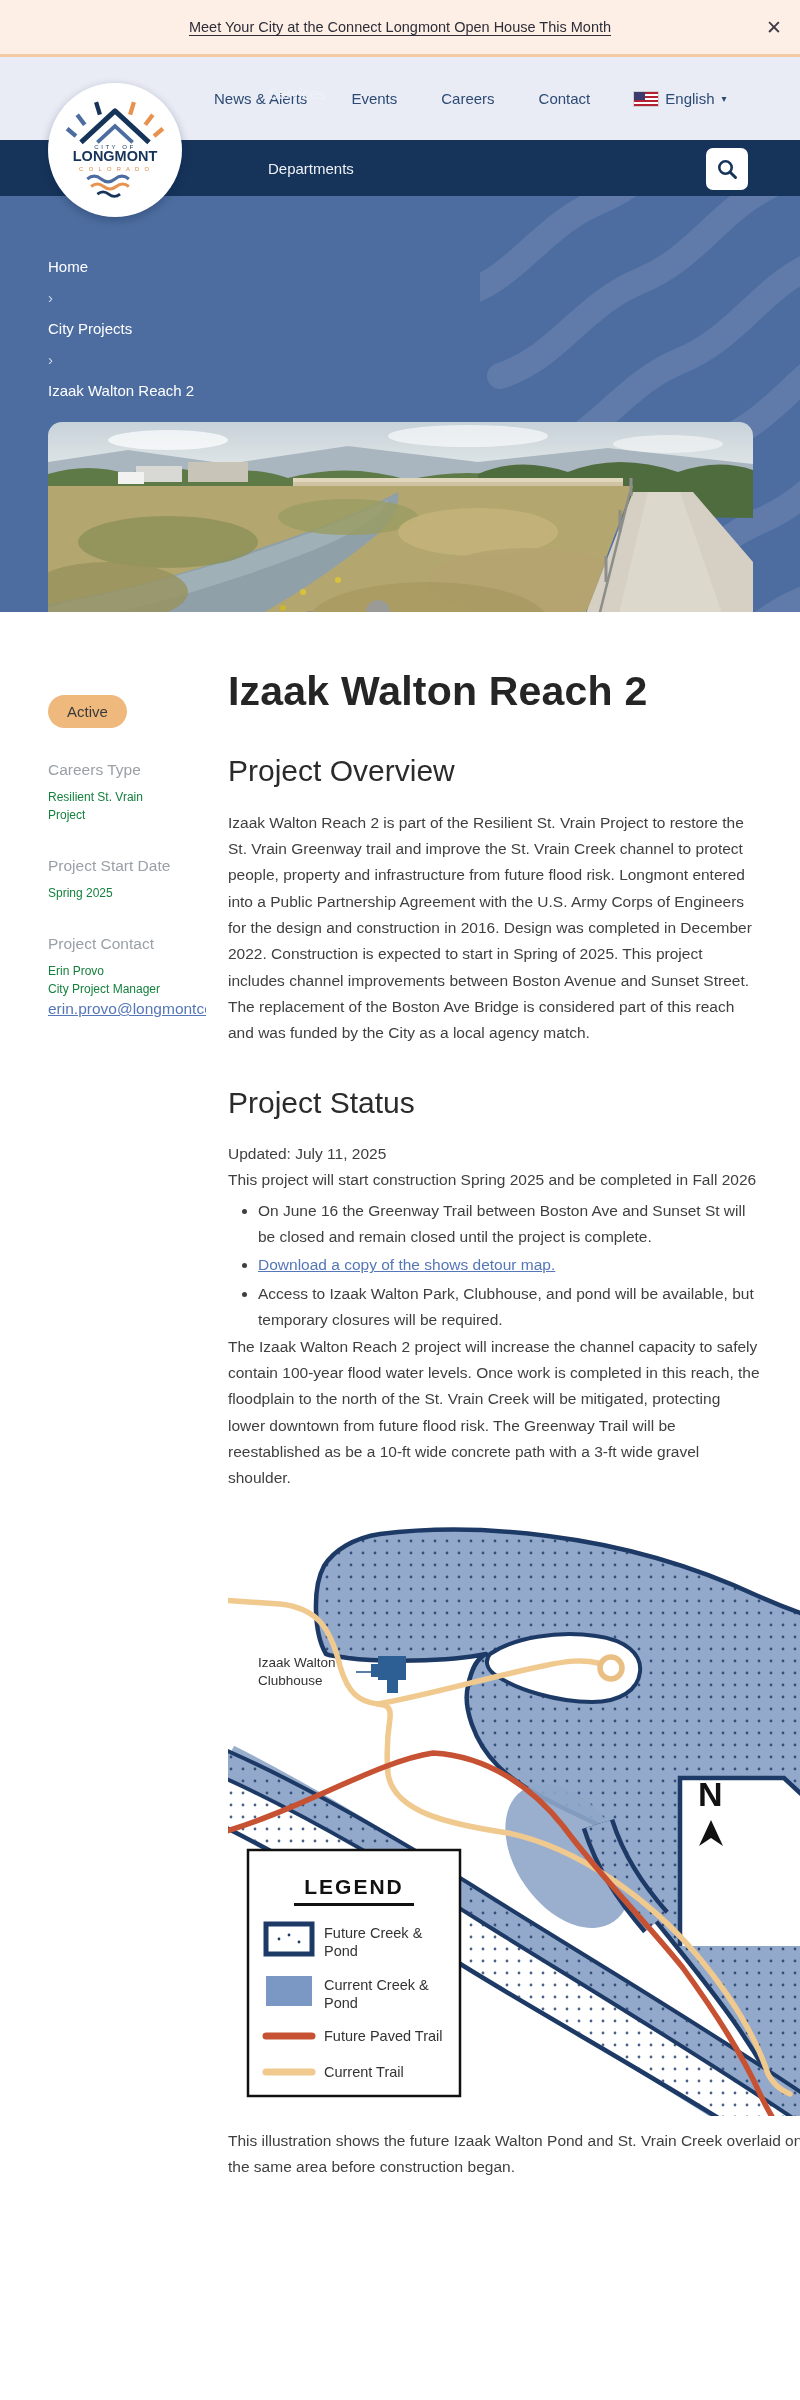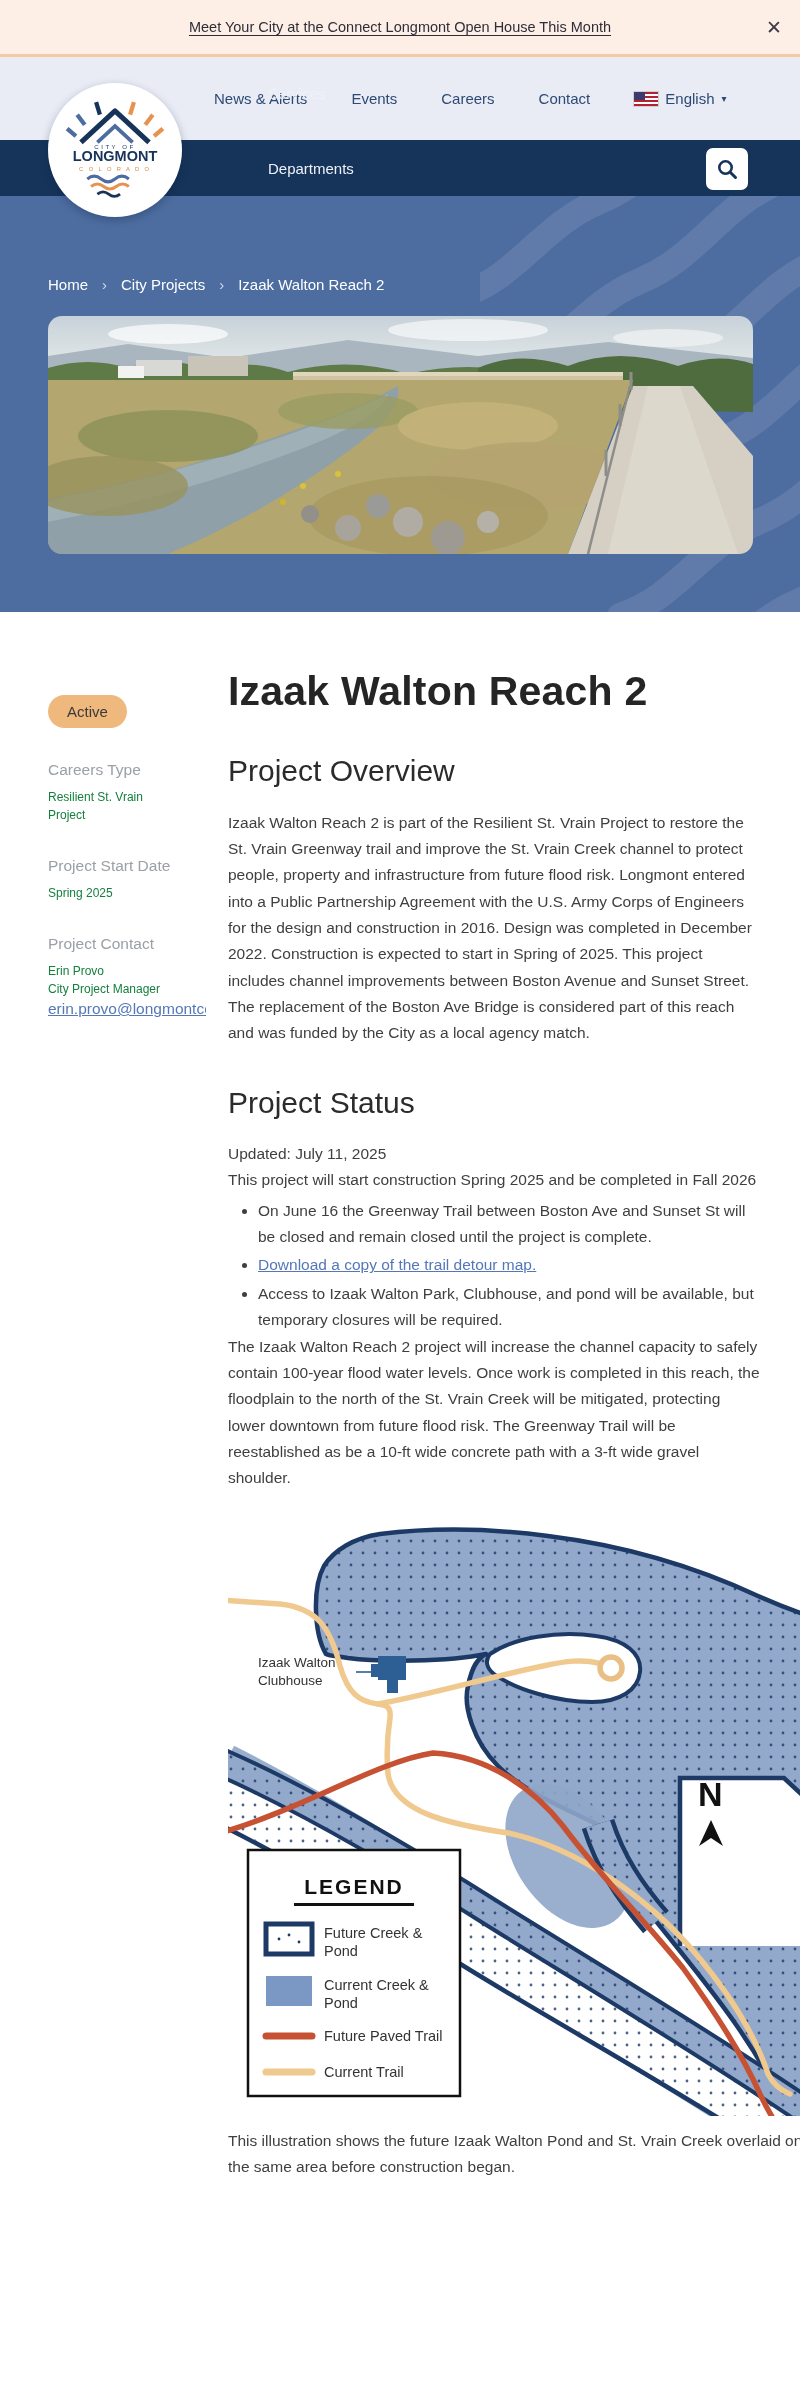--- a/index.html
+++ b/index.html
@@ -32,22 +32,22 @@
                border:none; border-radius:7px; display:flex; align-items:center; justify-content:center; cursor:pointer; }
 
   
   .logo { position:absolute; left:48px; top:83px; width:134px; height:134px; border-radius:50%;
           background:#fff; box-shadow:0 3px 8px rgba(10,30,60,.30); z-index:20;
           display:flex; align-items:center; justify-content:center; cursor:pointer; }
 
   
   .bluezone { height:416px; background:#4d6da0; position:relative; overflow:hidden; }
   .waves { position:absolute; right:0; top:0; }
-  .breadcrumb { position:relative; z-index:5; display:flex; align-items:flex-end; gap:14px;
-                padding:80px 0 0 48px; font-size:15px; }
+  .breadcrumb { position:relative; z-index:5; display:flex; align-items:flex-start; gap:14px;
+                padding:62px 0 0 48px; font-size:15px;flex-direction:column; }
   .breadcrumb a, .breadcrumb span.cur { color:#fff; text-decoration:none; font-weight:400; }
   .breadcrumb .sep { color:#cdd8ea; font-size:15px; }
   .hero { position:relative; z-index:5; margin:23px 0 0 48px; width:705px; height:238px;
           border-radius:14px; overflow:hidden; display:block; }
 
   
   .content { display:flex; padding:56px 4px 0 48px; background:#fff; }
   .sidebar { width:180px; flex-shrink:0; }
   .badge { display:inline-block; margin-top:27px; background:#efb87d; color:#3a3a3a;
            font-size:15px; font-weight:500; padding:8px 19px; border-radius:19px; }
@@ -226,21 +226,21 @@
 
       <h2>Project Overview</h2>
       <p>Izaak Walton Reach 2 is part of the Resilient St. Vrain Project to restore the St. Vrain Greenway trail and improve the St. Vrain Creek channel to protect people, property and infrastructure from future flood risk. Longmont entered into a Public Partnership Agreement with the U.S. Army Corps of Engineers for the design and construction in 2016. Design was completed in December 2022. Construction is expected to start in Spring of 2025. This project includes channel improvements between Boston Avenue and Sunset Street. The replacement of the Boston Ave Bridge is considered part of this reach and was funded by the City as a local agency match.</p>
 
       <h2>Project Status</h2>
       <div class="statline">Updated: July 11, 2025</div>
       <div class="statline">This project will start construction Spring 2025 and be completed in Fall 2026</div>
       <ul class="bullets">
         <li>On June 16 the Greenway Trail between Boston Ave and Sunset St will be closed and remain closed until the project is complete.</li>
         <li>
-          <a href="#" class="dlink">Download a copy of the trail detour map.</a>
+          <a href="#" class="dlink">Download a copy of the shows detour map.</a>
         </li>
         <li>Access to Izaak Walton Park, Clubhouse, and pond will be available, but temporary closures will be required.</li>
       </ul>
 
       <p>The Izaak Walton Reach 2 project will increase the channel capacity to safely contain 100-year flood water levels. Once work is completed in this reach, the floodplain to the north of the St. Vrain Creek will be mitigated, protecting lower downtown from future flood risk. The Greenway Trail will be reestablished as be a 10-ft wide concrete path with a 3-ft wide gravel shoulder.</p>
 
       <figure class="map">
         <svg width="640" height="590" viewBox="0 0 640 590">
           <defs>
             <pattern id="mdots" width="12" height="12" patternUnits="userSpaceOnUse">

